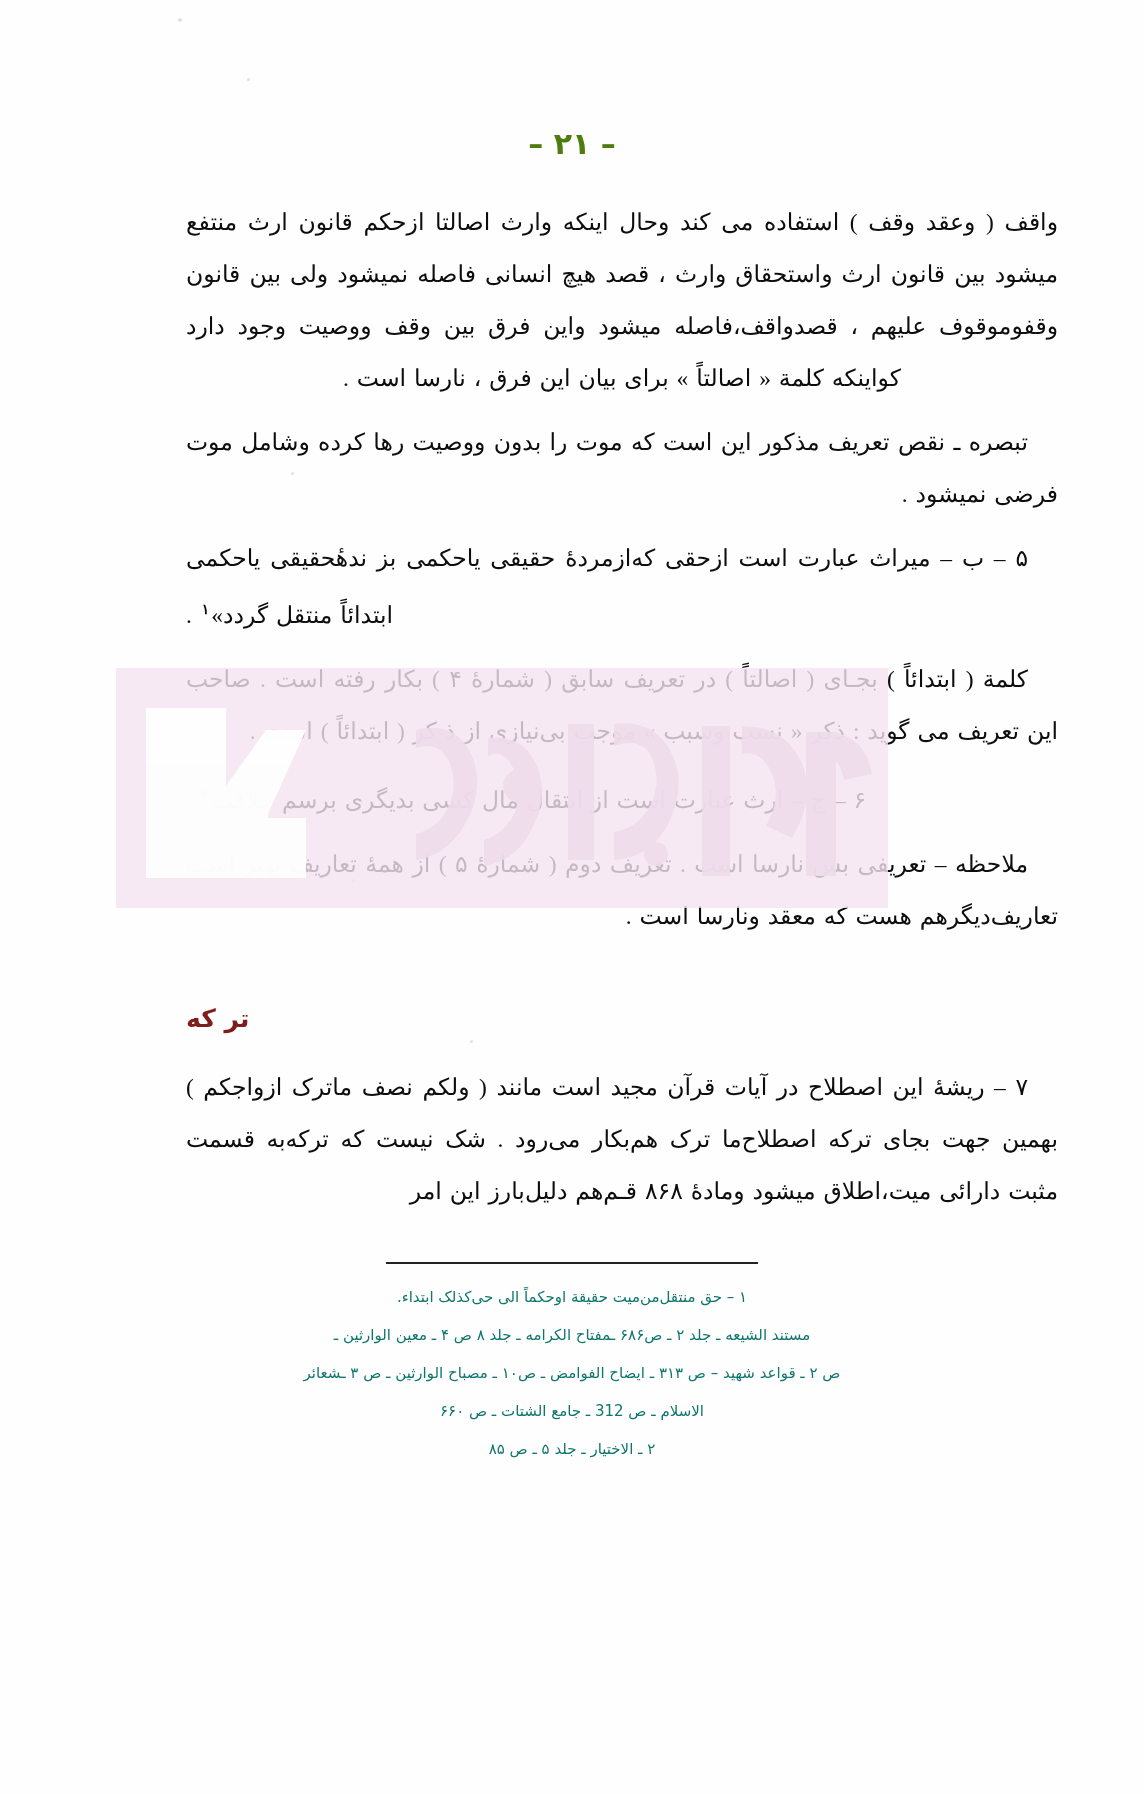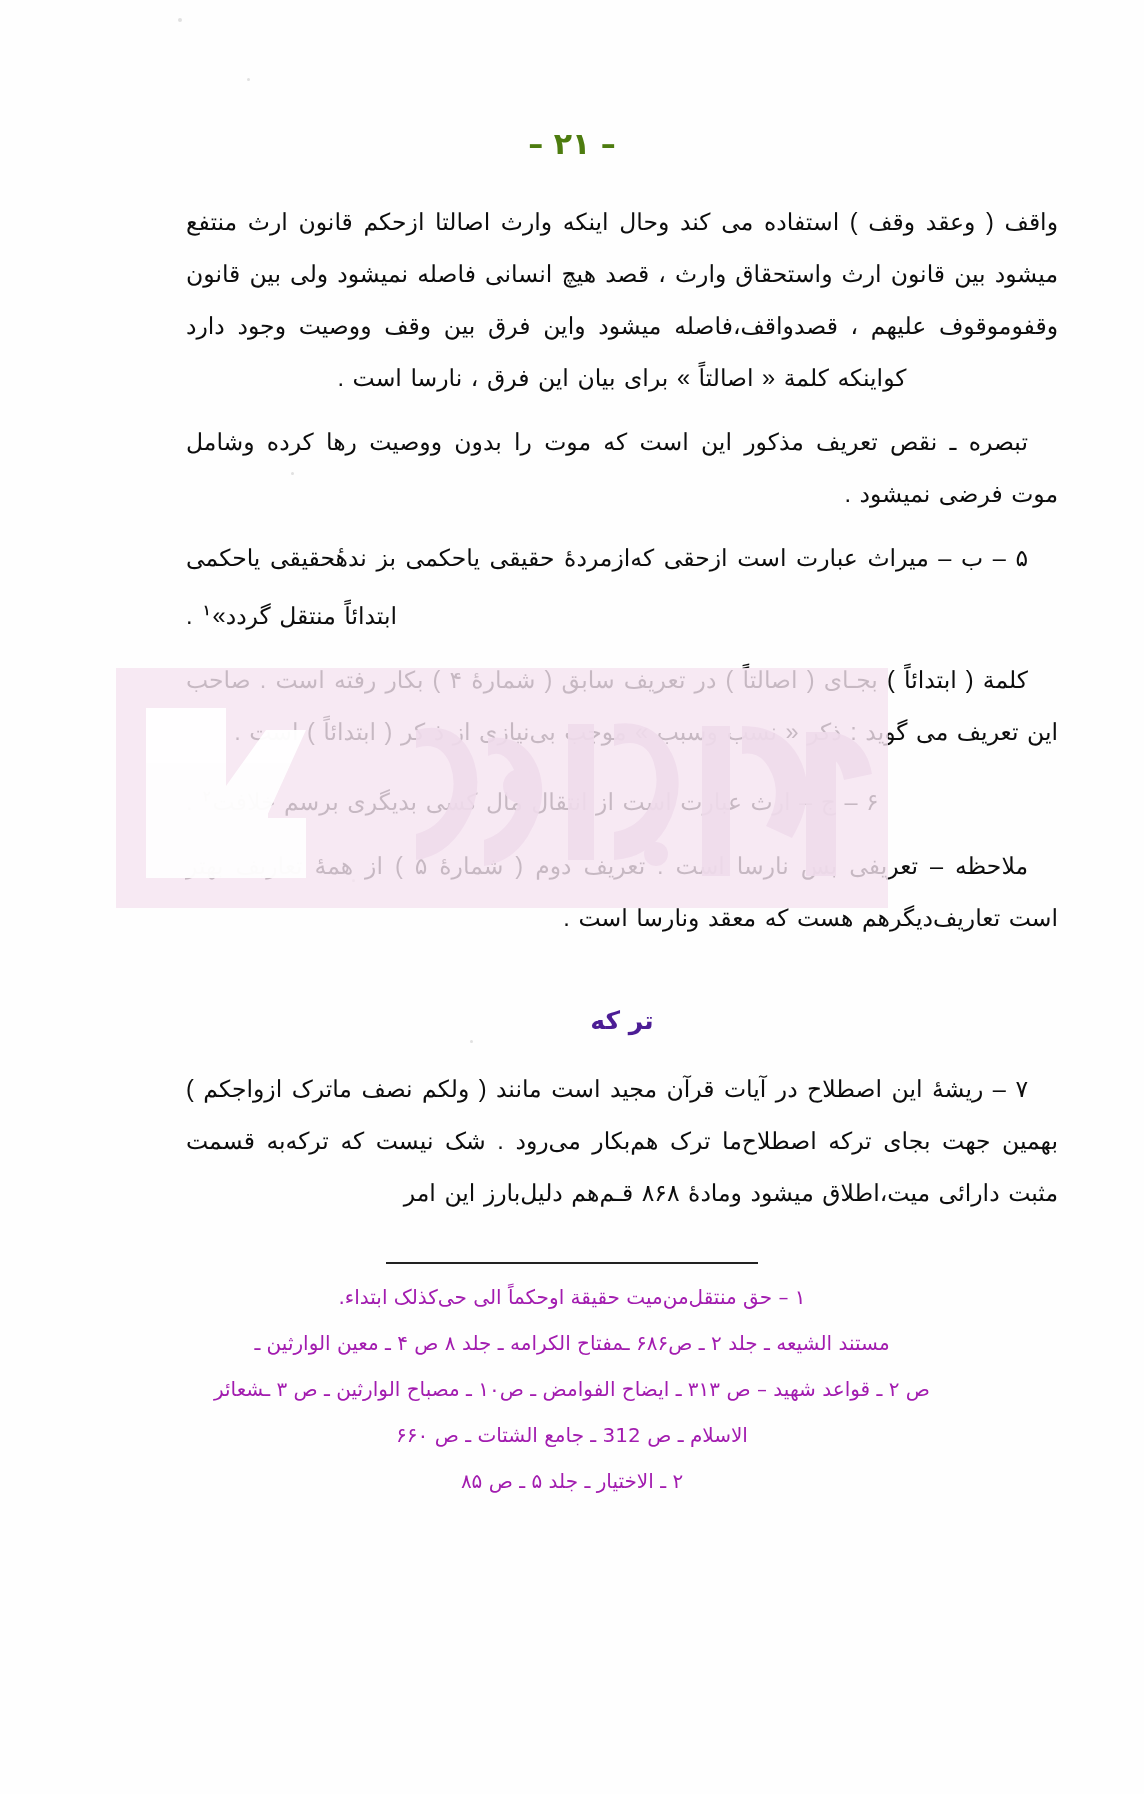--- a/index.html
+++ b/index.html
@@ -52,21 +52,21 @@
     position: absolute;
     top: 196px;
     right: 86px;
     width: 872px;
     direction: rtl;
     text-align: justify;
     color: #0d0d0d;
   }
 
   .para {
-    font-family: Liberation Sans, sans-serif;
+    font-family: Liberation Serif, serif;
     font-size: 23.5px;
     line-height: 52px;
     margin: 0 0 2px 0;
     text-align: justify;
     text-align-last: center;
     word-spacing: 2px;
     letter-spacing: -0.2px;
     font-weight: 500;
   }
   .para.indent { text-indent: 30px; }
@@ -82,24 +82,24 @@
     vertical-align: super;
     font-weight: 700;
     margin: 0 2px;
   }
 
   
   .section-heading {
     font-family: "DejaVu Sans", sans-serif;
     font-size: 25px;
     font-weight: 700;
-    text-align: center;
+    text-align: left;
     margin: 0;
     padding: 4px 0 2px 0;
-    color: #4c1d95;
+    color: #7f1d1d;
     direction: rtl;
   }
 
   
   .watermark {
     position: absolute;
     left: 116px;
     top: 668px;
     width: 772px;
     height: 240px;
@@ -126,25 +126,25 @@
     direction: rtl;
   }
   .fn-rule {
     width: 372px;
     height: 2px;
     background: #222;
     margin: 0 auto 14px auto;
   }
   .fn-line {
     font-family: "DejaVu Sans", sans-serif;
-    font-size: 20px;
+    font-size: 15px;
     line-height: 38px;
-    color: #a21caf;
+    color: #0f766e;
     text-align: center;
-    margin: 8px;
+    margin: 0;
     direction: rtl;
     letter-spacing: -0.2px;
     font-weight: 500;
   }
   .fn-line.wide { text-align: justify; text-align-last: center; }
 </style>
 </head>
 <body>
 
 <div class="page">

